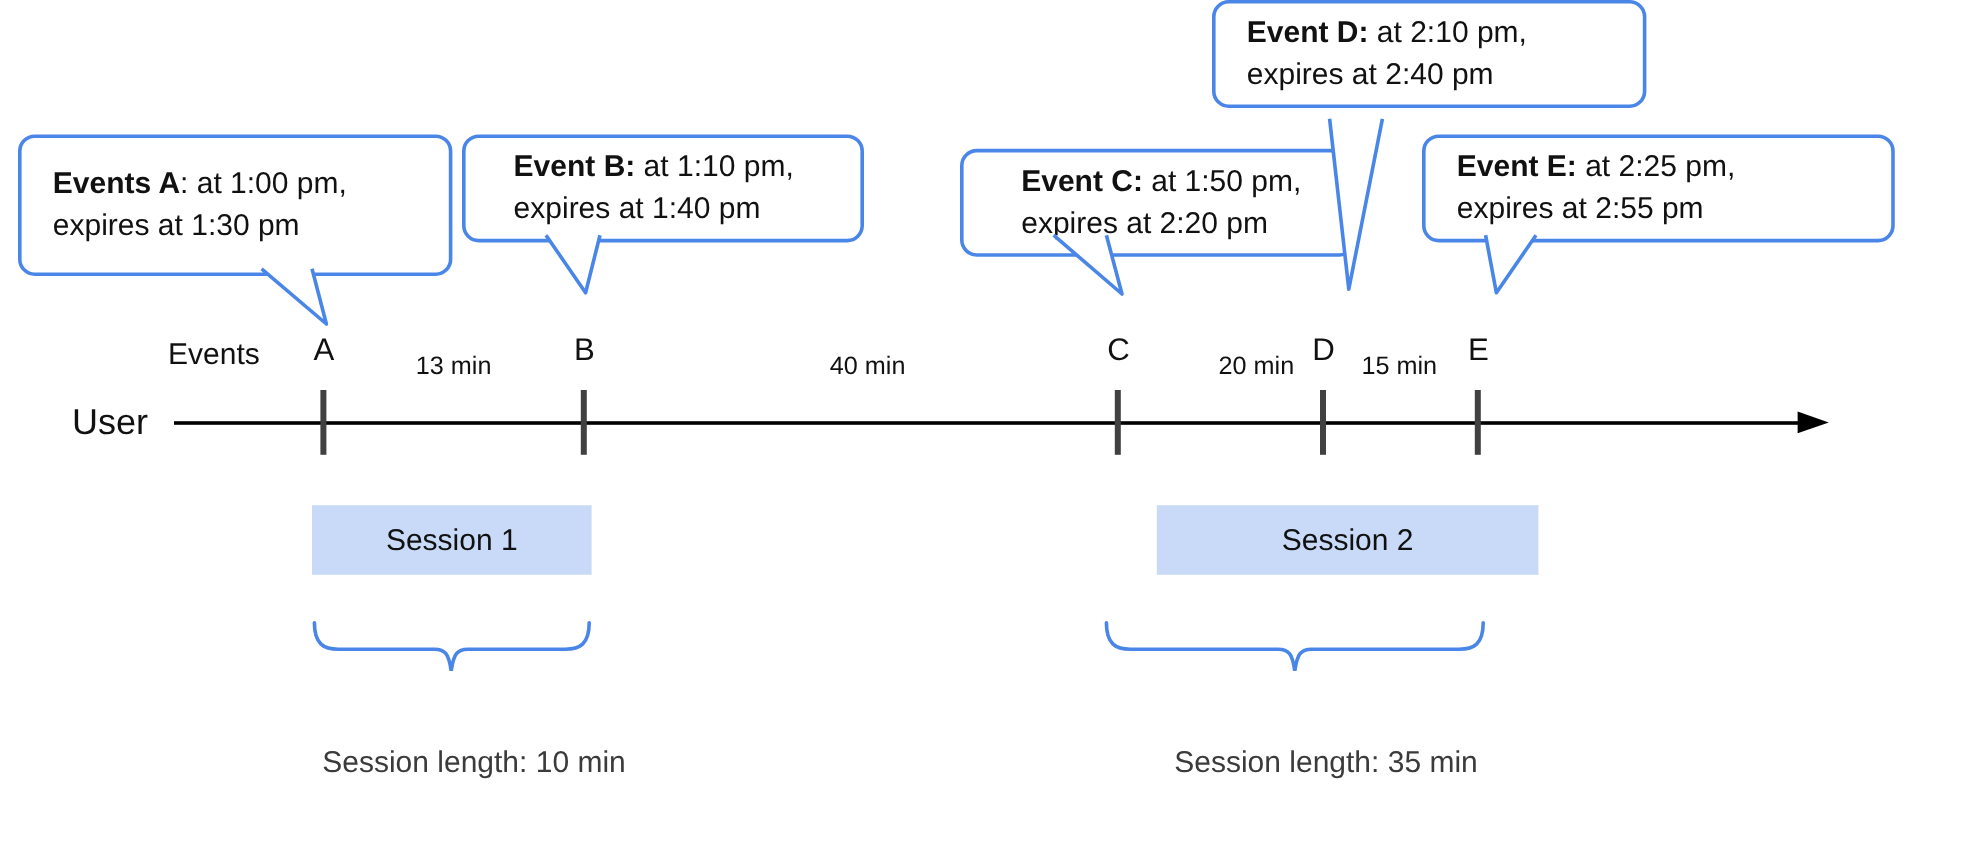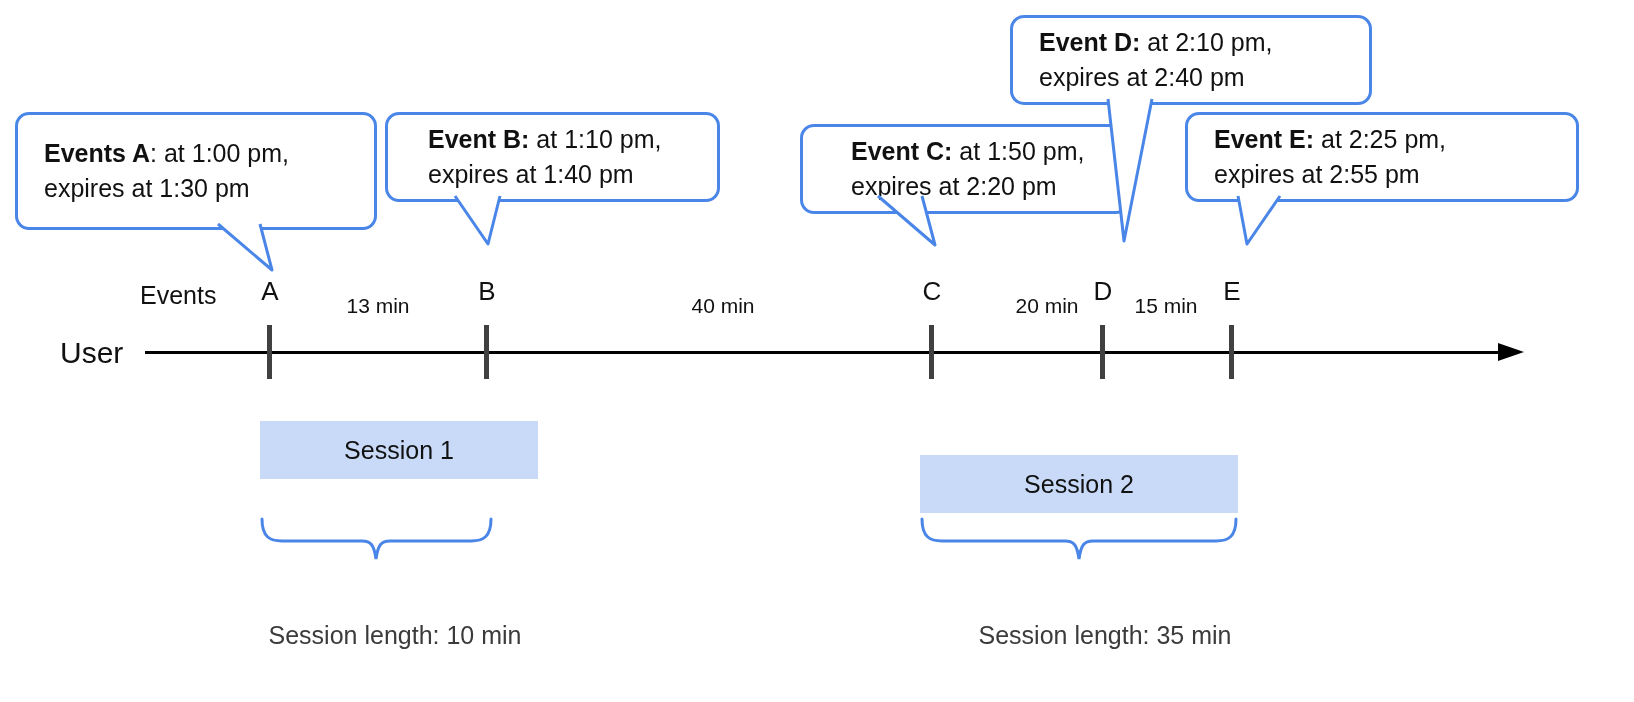--- a/index.html
+++ b/index.html
@@ -103,21 +103,21 @@
     font-size: 25px;
     color: #3b3b3b;
     text-align: center;
   }
 </style>
 </head>
 <body>
 
 <div class="canvas">
 
-  <div class="bubble" style="left:1010px; top:15px; width:362px; height:90px;">
+  <div class="bubble" style="left:1010px; top:0; width:362px; height:90px;">
     <div><span class="b">Event D:</span><span> at 2:10 pm,</span></div>
     <div>expires at 2:40 pm</div>
   </div>
   <svg class="tail" style="left:1092px; top:99px;" width="75" height="148" viewBox="0 0 75 148">
     <path d="M16,0 L32,142 L60,0" fill="#ffffff" stroke="#4a86e8" stroke-width="3" stroke-linejoin="round"></path>
   </svg>
 
   <div class="bubble" style="left:15px; top:112px; width:362px; height:118px;">
     <div><span class="b">Events A</span><span>: at 1:00 pm,</span></div>
     <div>expires at 1:30 pm</div>
@@ -166,24 +166,24 @@
 
   <div class="timeline-line"></div>
   <div class="arrowhead"></div>
 
   <div class="tick" style="left:267px;"></div>
   <div class="tick" style="left:484px;"></div>
   <div class="tick" style="left:929px;"></div>
   <div class="tick" style="left:1100px;"></div>
   <div class="tick" style="left:1229px;"></div>
 
-  <div class="session-bar" style="left:260px; width:278px;">
+  <div class="session-bar" style="left:260px; width:233px;">
     <span>Session 1</span>
   </div>
-  <div class="session-bar" style="left:920px; width:318px;margin-top:34px;">
+  <div class="session-bar" style="left:964px; width:318px;">
     <span>Session 2</span>
   </div>
 
   <svg class="brace-svg" style="left:260px; top:517px;" width="233" height="52" viewBox="0 0 233 52">
     <path d="M2,2 C2,20 10,24 22,24 L102,24 C111,24 114,28 116,42 C118,28 121,24 130,24 L211,24 C223,24 231,20 231,2" fill="none" stroke="#4a86e8" stroke-width="3" stroke-linecap="round"></path>
   </svg>
   <svg class="brace-svg" style="left:920px; top:517px;" width="318" height="52" viewBox="0 0 318 52">
     <path d="M2,2 C2,20 10,24 22,24 L145,24 C154,24 157,28 159,42 C161,28 164,24 173,24 L296,24 C308,24 316,20 316,2" fill="none" stroke="#4a86e8" stroke-width="3" stroke-linecap="round"></path>
   </svg>
 

